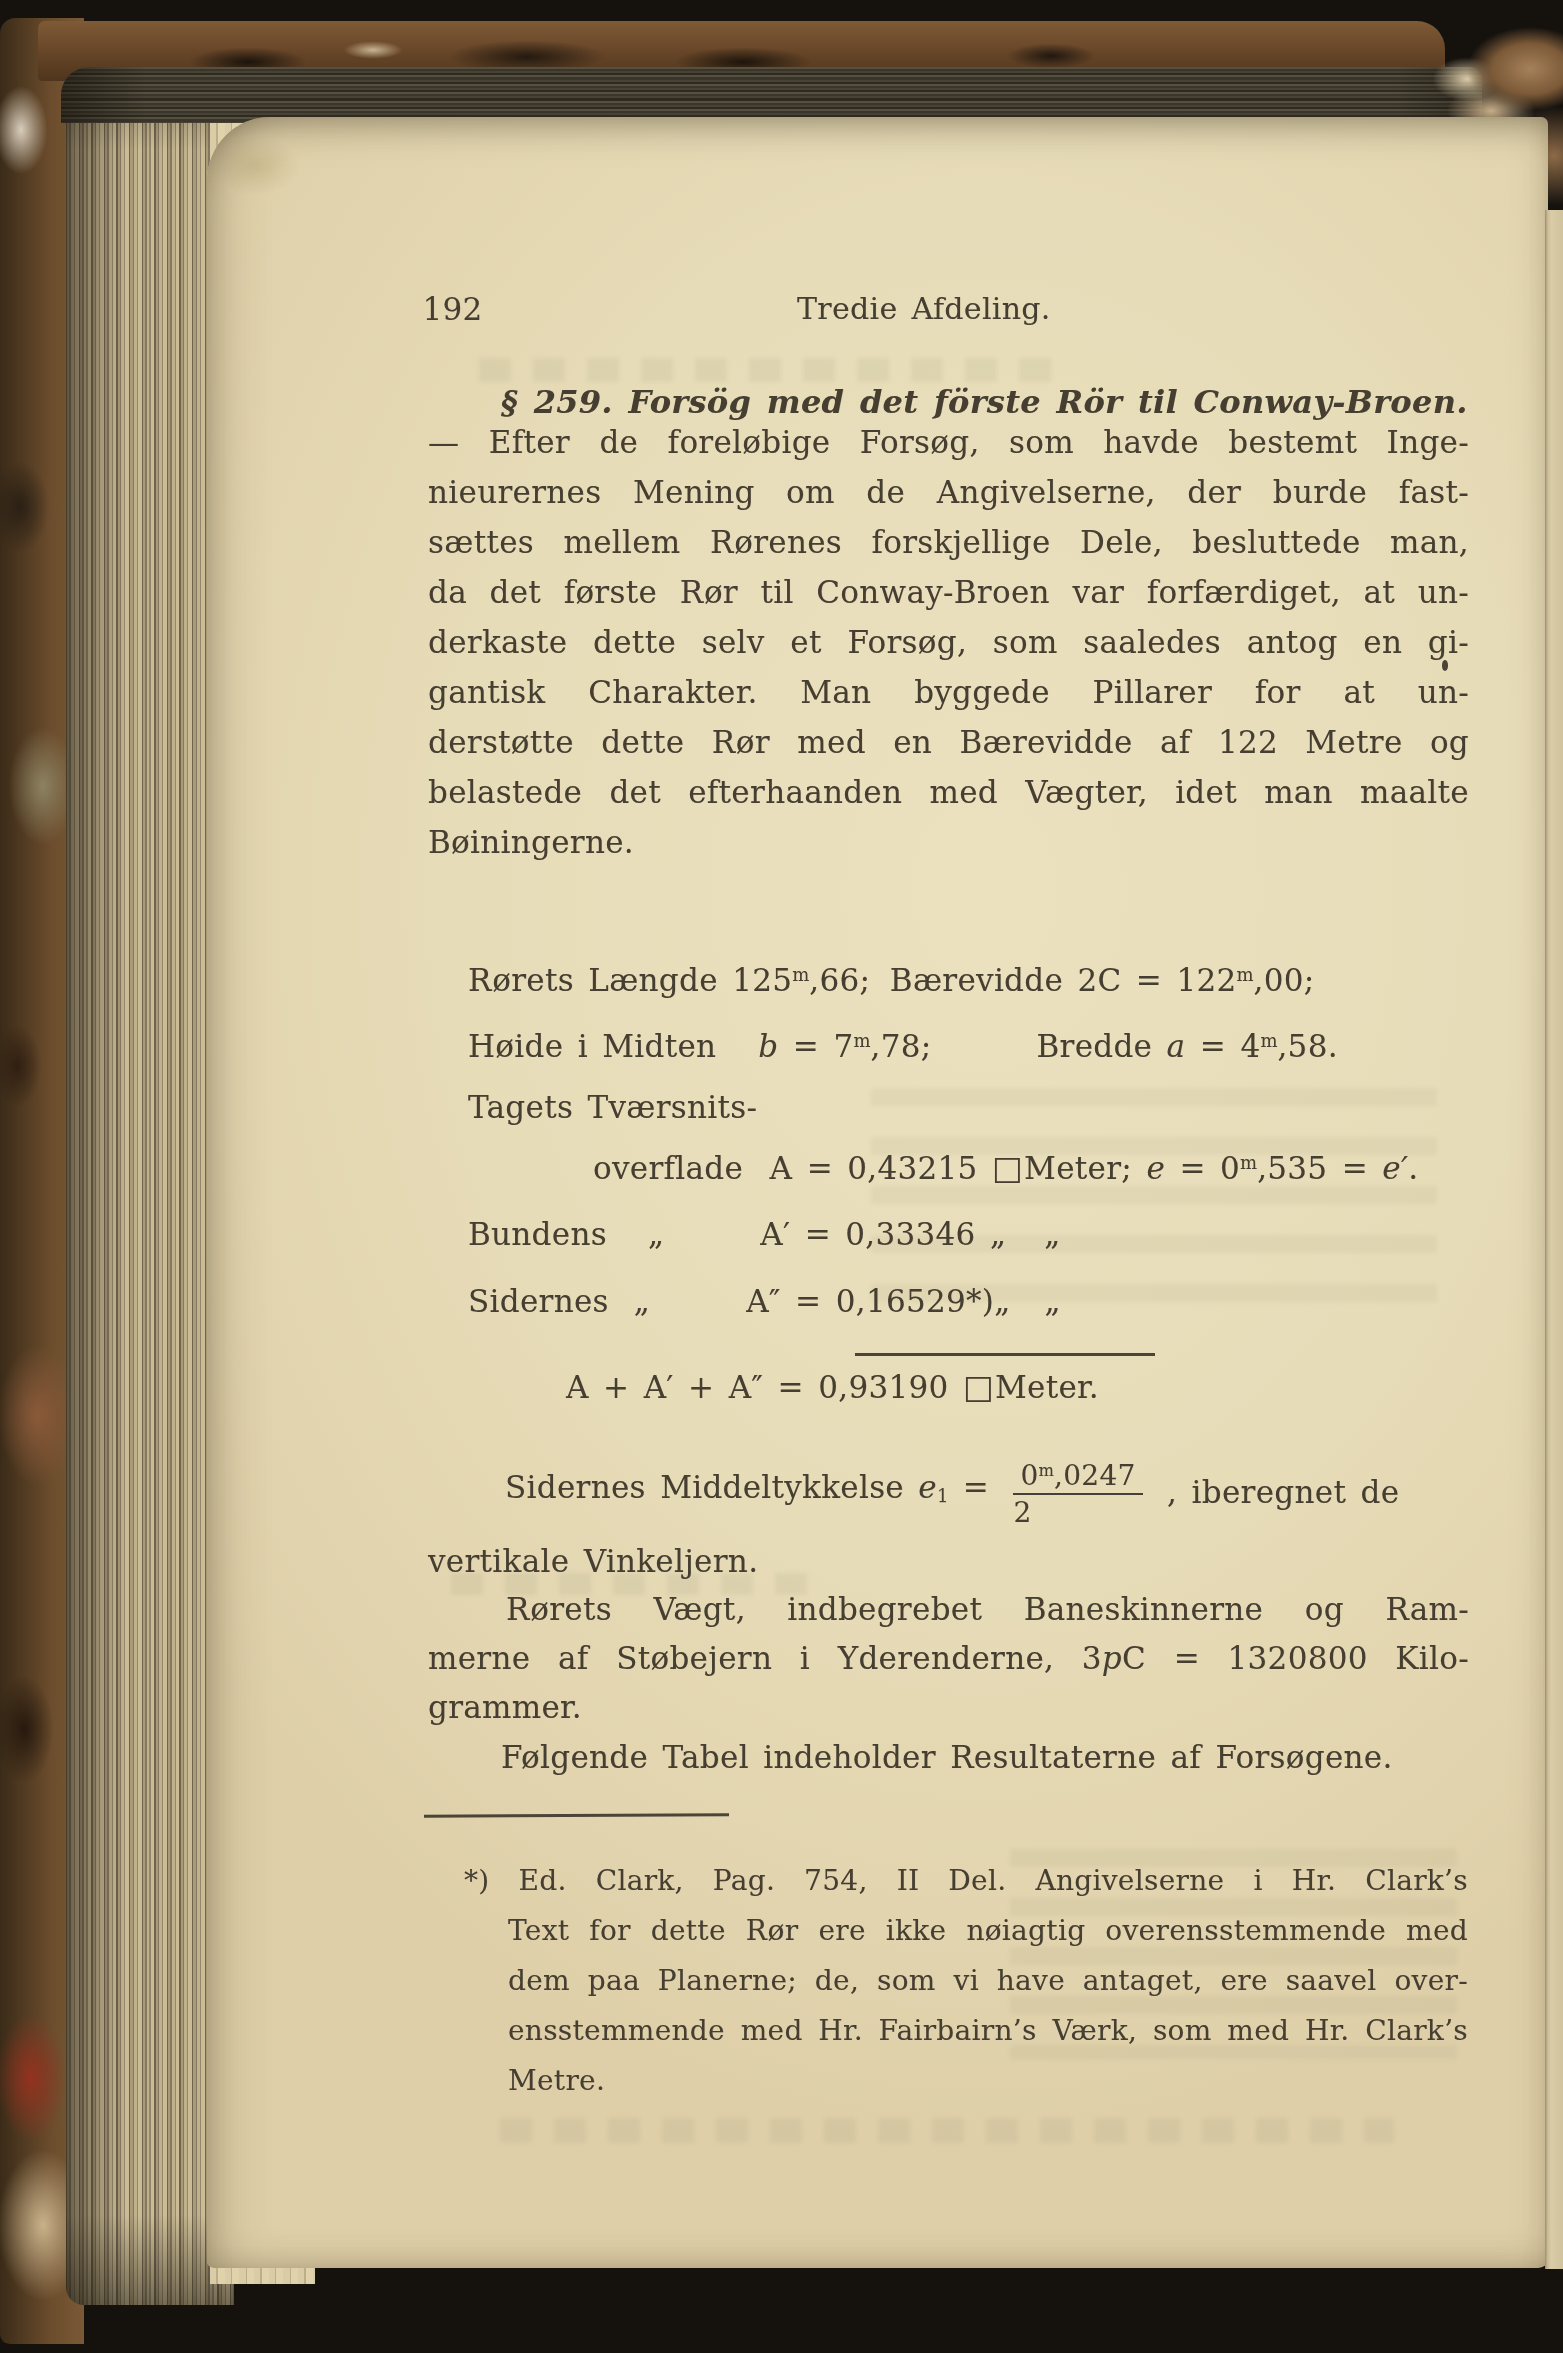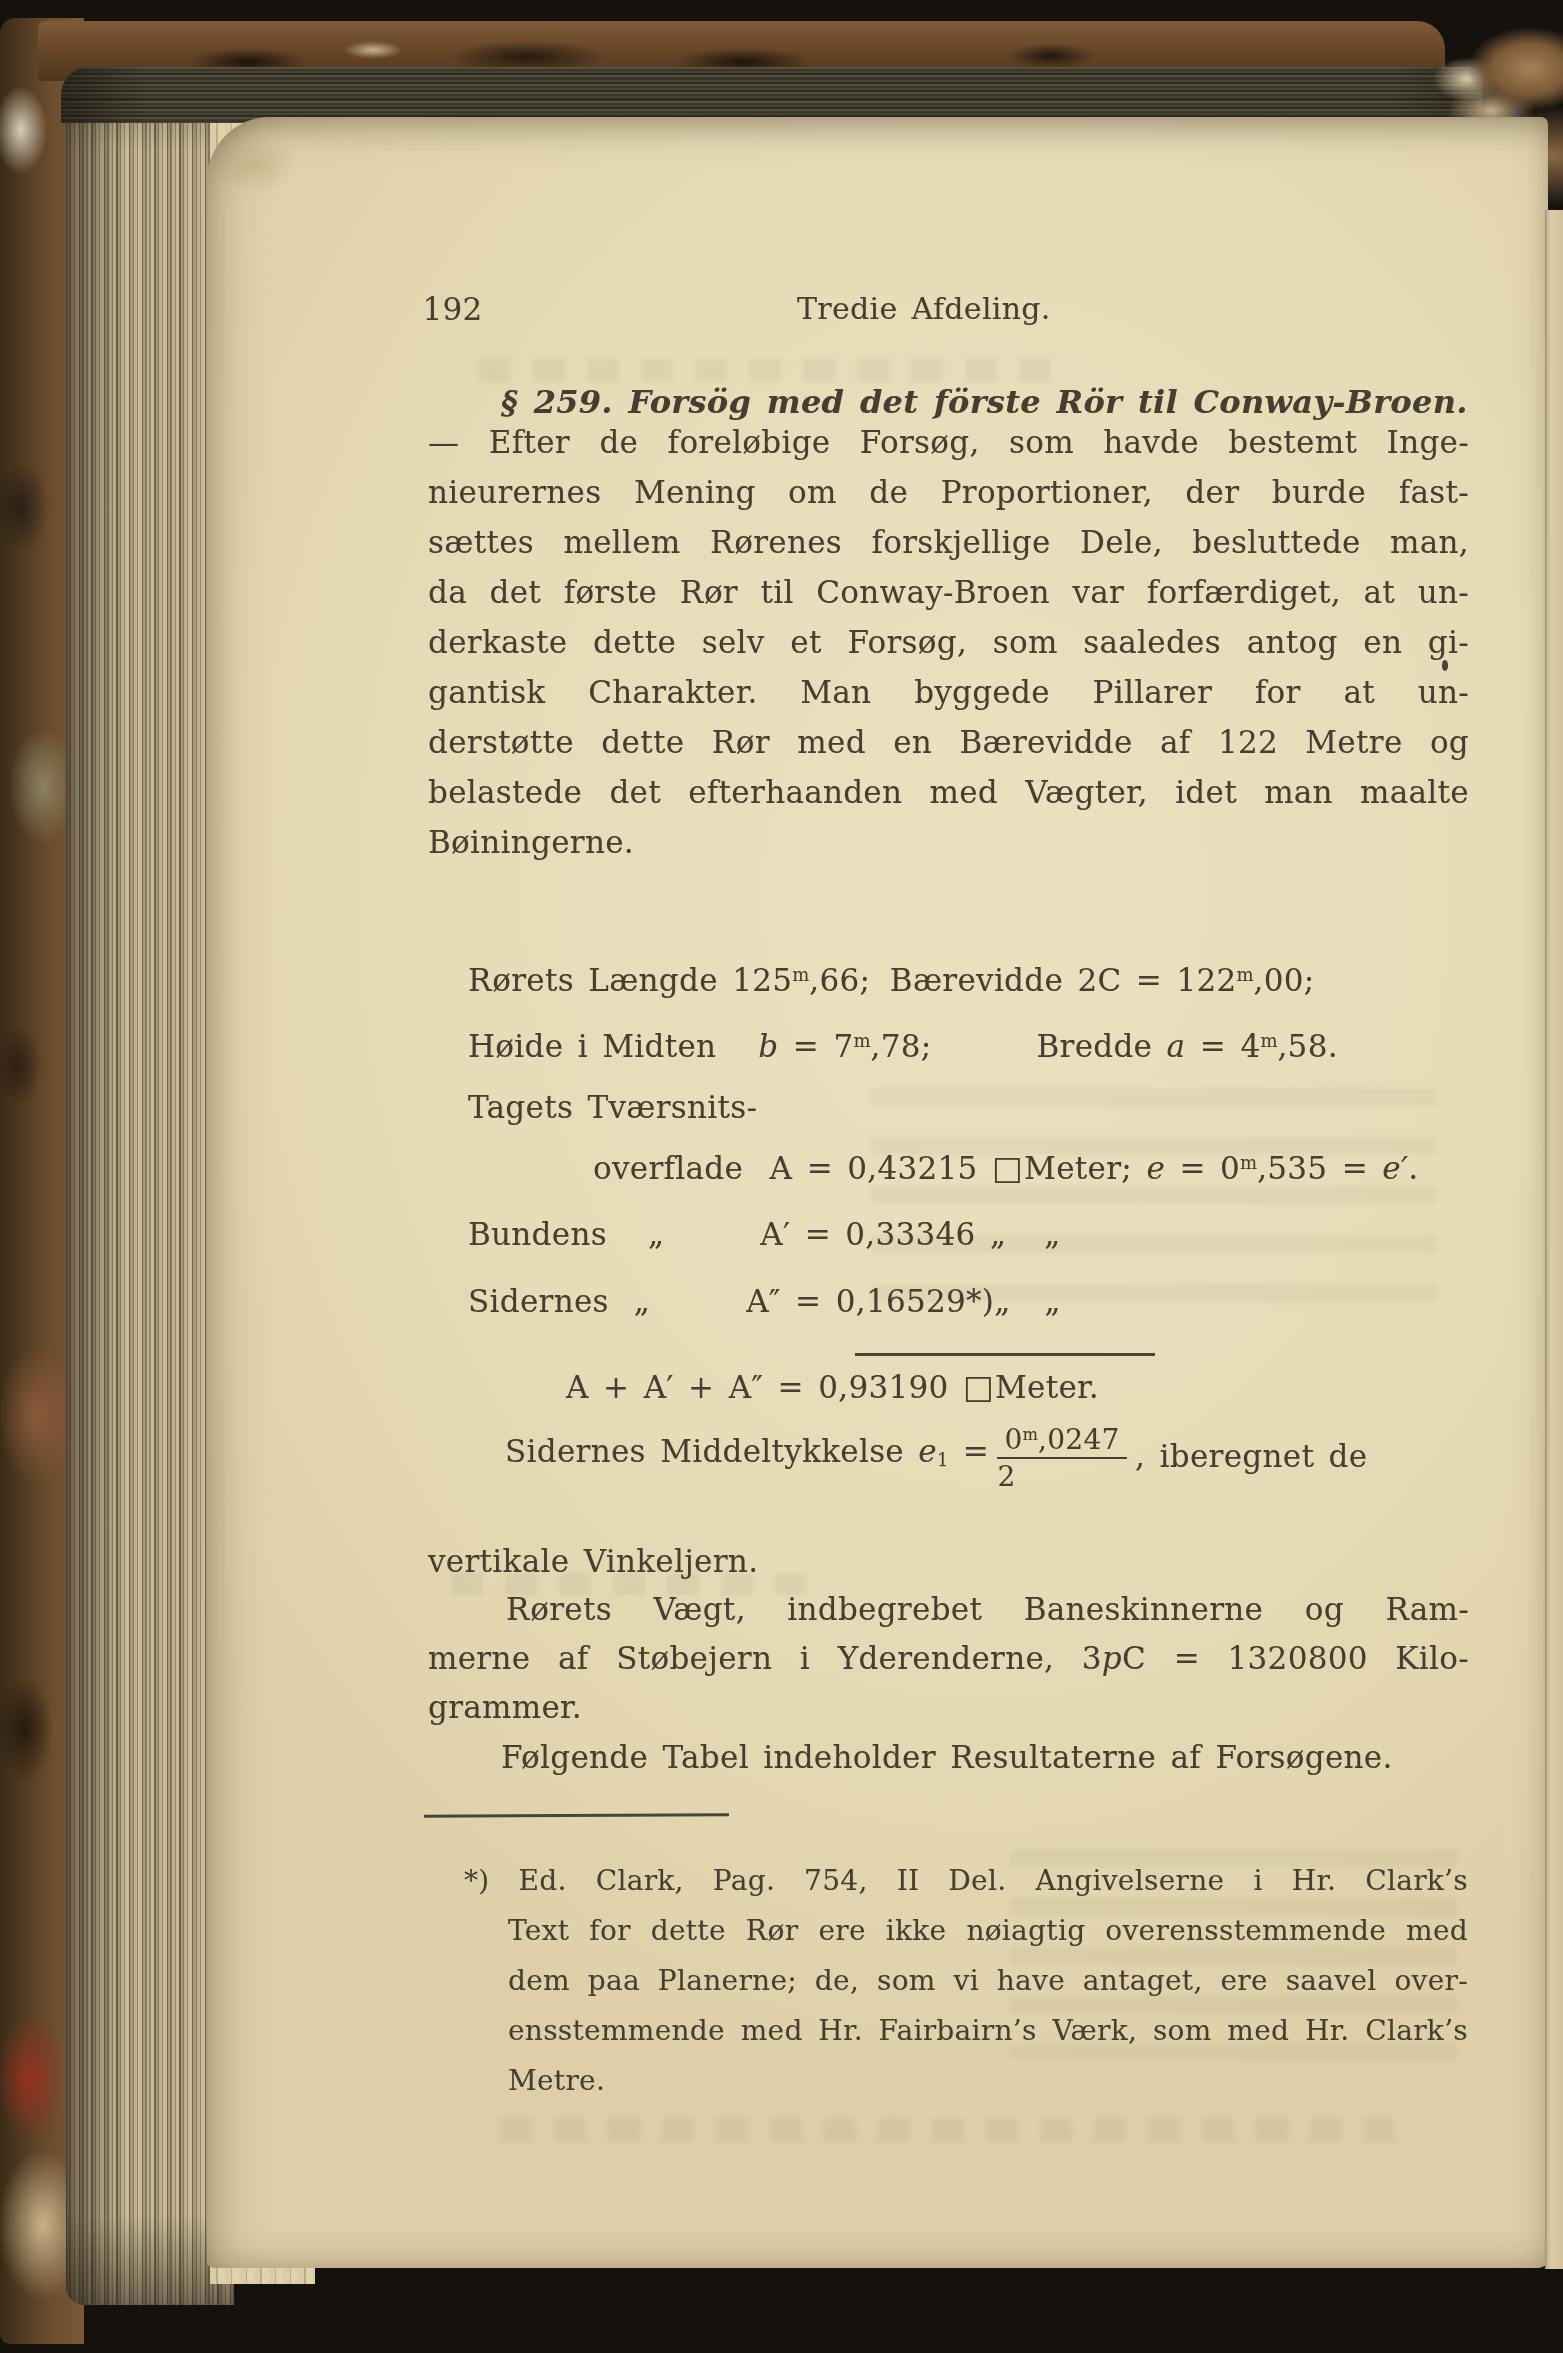--- a/index.html
+++ b/index.html
@@ -139,42 +139,42 @@
 
       <div class="abs" style="top:167px;height:50px;">
         <span class="page-number">192</span>
         <span class="running-head">Tredie Afdeling.</span>
       </div>
 
       <div class="abs section-heading" style="top:260px;height:50px;line-height:50px;">§ 259. Forsög med det förste Rör til Conway-Broen.</div>
 
       <div class="abs" style="top:300px;">
         <div class="line just">— Efter de foreløbige Forsøg, som havde bestemt Inge-</div>
-        <div class="line just">nieurernes Mening om de Proportioner, der burde fast-</div>
+        <div class="line just">nieurernes Mening om de Angivelserne, der burde fast-</div>
         <div class="line just">sættes mellem Rørenes forskjellige Dele, besluttede man,</div>
         <div class="line just">da det første Rør til Conway-Broen var forfærdiget, at un-</div>
         <div class="line just">derkaste dette selv et Forsøg, som saaledes antog en gi-</div>
         <div class="line just">gantisk Charakter.  Man byggede Pillarer for at un-</div>
         <div class="line just">derstøtte dette Rør med en Bærevidde af 122 Metre og</div>
         <div class="line just">belastede det efterhaanden med Vægter, idet man maalte</div>
         <div class="line">Bøiningerne.</div>
       </div>
 
 
       <div class="abs line" style="top:833px;padding-left:40px;"><span>Rørets Længde 125</span><span class="sup">m</span><span>,66;</span><span style="display: inline-block; width: 19.6px;"></span><span>Bærevidde 2C = 122</span><span class="sup">m</span><span>,00;</span></div>
       <div class="abs line" style="top:899px;padding-left:40px;"><span>Høide i Midten</span><span style="display: inline-block; width: 42px;"></span><span class="it">b</span><span> = 7</span><span class="sup">m</span><span>,78;</span><span style="display: inline-block; width: 105px;"></span><span>Bredde </span><span class="it">a</span><span> = 4</span><span class="sup">m</span><span>,58.</span></div>
       <div class="abs line" style="top:965px;padding-left:40px;">Tagets Tværsnits-</div>
       <div class="abs line" style="top:1021px;padding-left:165px;"><span>overflade</span><span style="display: inline-block; width: 26.5px;"></span><span>A = 0,43215 </span><span class="sq">□</span><span>Meter; </span><span class="it">e</span><span> = 0</span><span class="sup">m</span><span>,535 = </span><span class="it">e′</span><span>.</span></div>
       <div class="abs line" style="top:1092px;padding-left:40px;"><span>Bundens</span><span style="display: inline-block; width: 41px;"></span><span>„</span><span style="display: inline-block; width: 96px;"></span><span>A′ = 0,33346 „</span><span style="display: inline-block; width: 38px;"></span><span>„</span></div>
       <div class="abs line" style="top:1159px;padding-left:40px;"><span>Sidernes</span><span style="display: inline-block; width: 25px;"></span><span>„</span><span style="display: inline-block; width: 96px;"></span><span>A″ = 0,16529*)„</span><span style="display: inline-block; width: 34px;"></span><span>„</span></div>
 
       <div class="rule" style="left:427px;top:1236px;width:300px;"></div>
       <div class="abs line" style="top:1245px;padding-left:138px;"><span>A + A′ + A″ = 0,93190 </span><span class="sq">□</span><span>Meter.</span></div>
 
-      <div class="abs frac-row" style="top:1290px;padding-left:77px;">
+      <div class="abs frac-row" style="top:1326px;padding-left:77px;gap:16px;">
         <span><span>Sidernes Middeltykkelse </span><span class="it">e</span><span class="sub">1</span><span> =</span></span>
         <span class="frac">
           <span class="num"><span>0</span><span class="sup">m</span><span>,0247</span></span>
           <span class="den">2</span>
         </span>
         <span>,  iberegnet de</span>
       </div>
 
       <div class="abs line" style="top:1419px;">vertikale Vinkeljern.</div>
 

